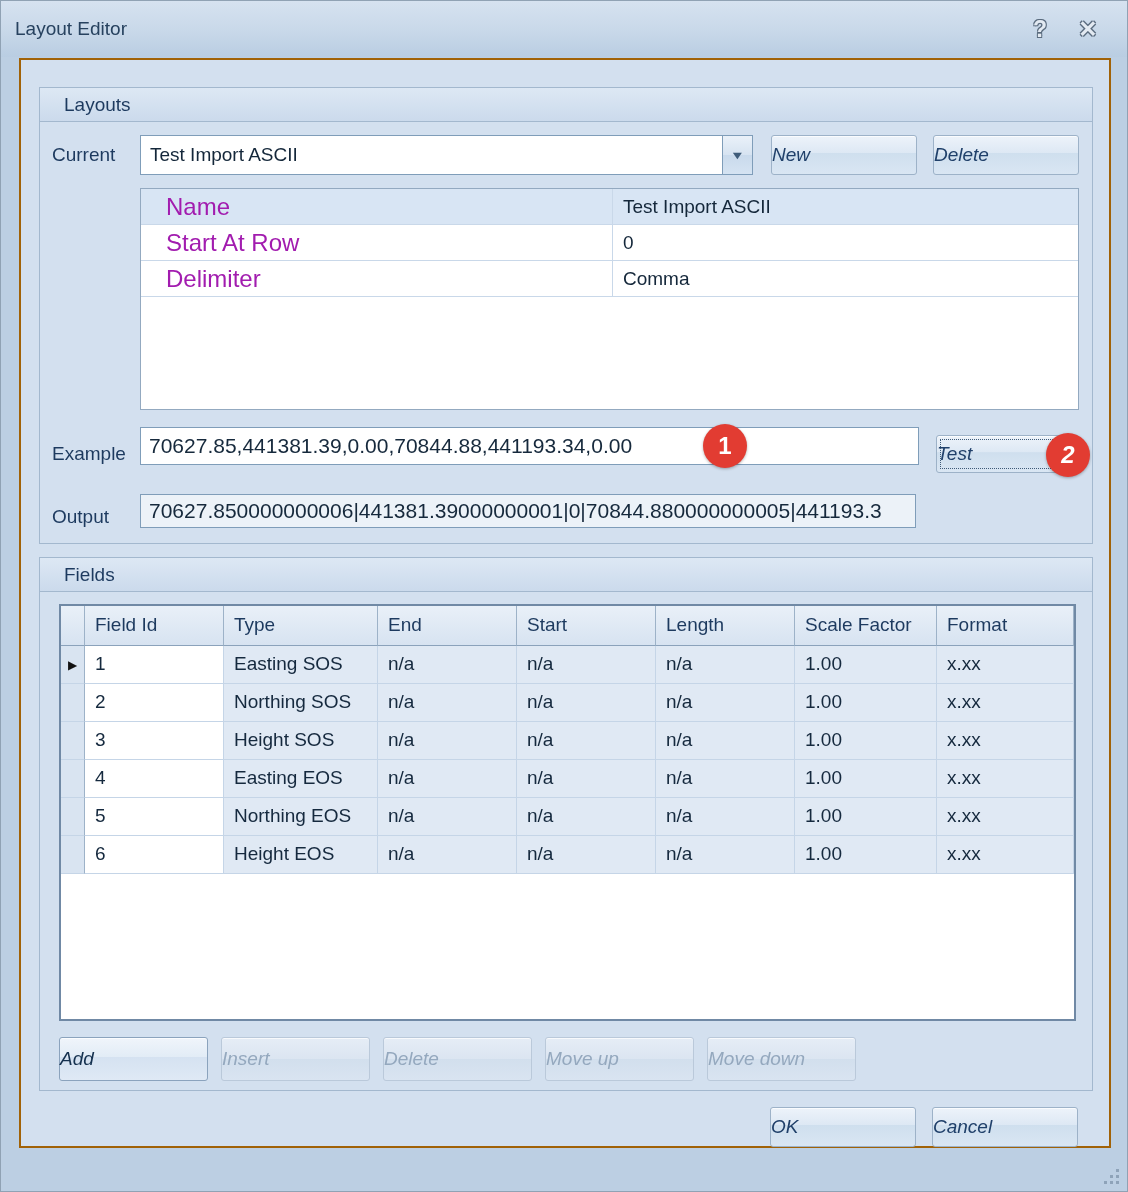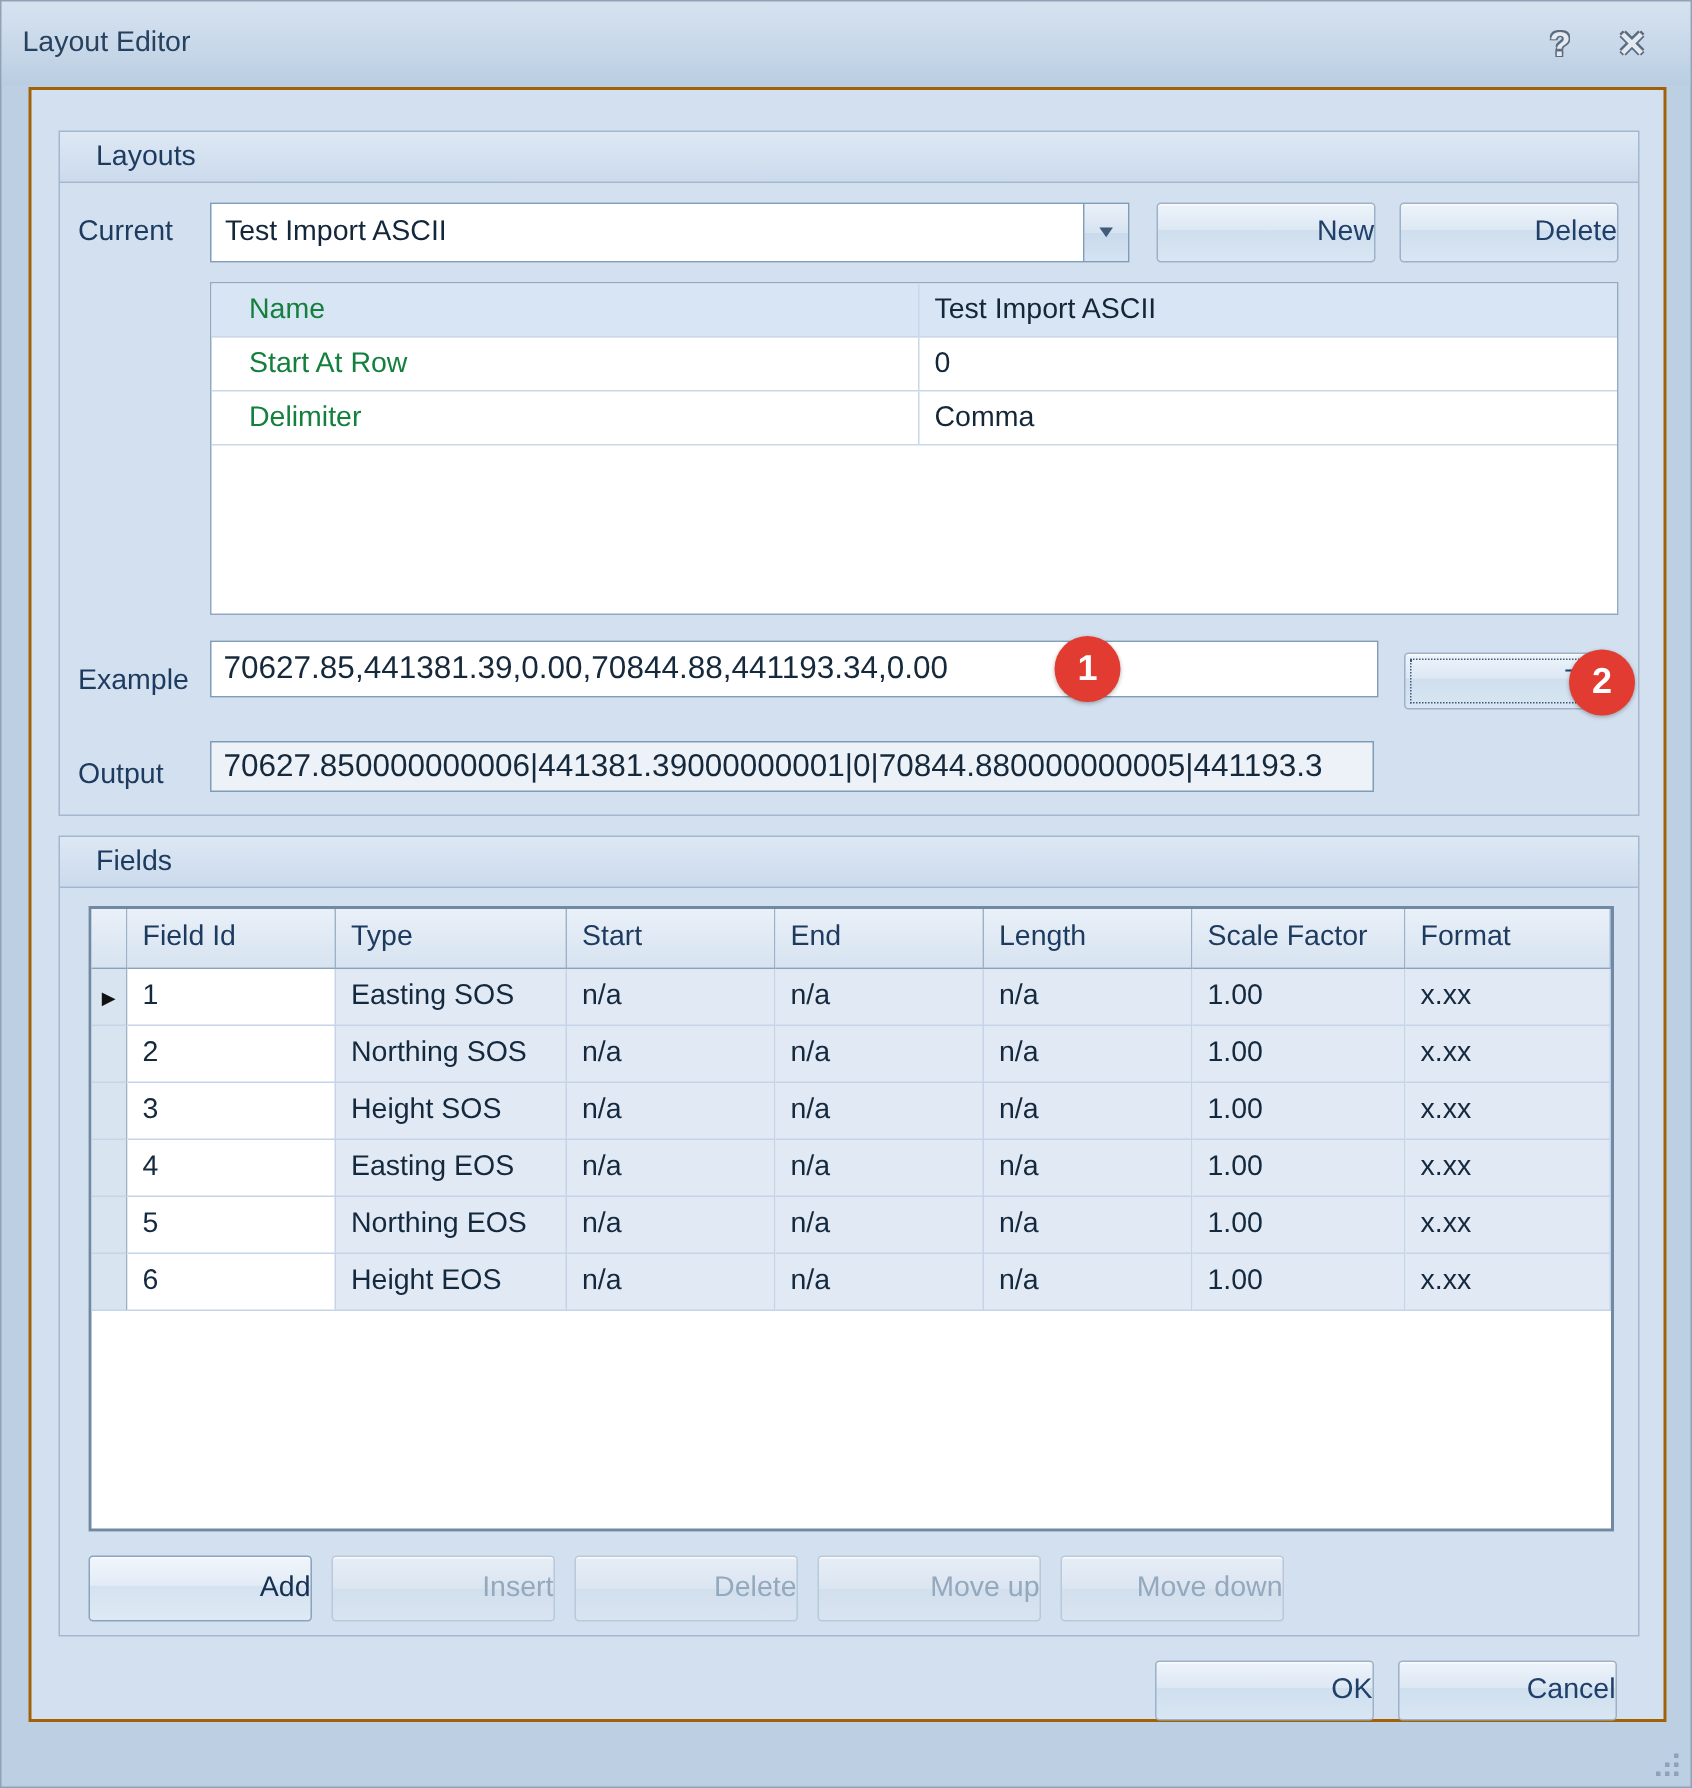--- a/index.html
+++ b/index.html
@@ -65,35 +65,35 @@
     display: flex; align-items: center; justify-content: center;
   }
   .combo-btn .arrow { font-size: 11px; color: #3f5c7a; transform: scaleX(1.4); }
 
   
   .btn {
     height: 40px; width: 146px; flex: none;
     border: 1px solid #9db2c8; border-radius: 3px;
     background: linear-gradient(180deg, #edf3fa 0%, #dde8f4 45%, #cfdfee 46%, #d9e6f3 100%);
     box-shadow: inset 0 1px 0 rgba(255,255,255,.7);
-    font-size: 19px; color: #20406a; text-align: right; line-height: 38px;
-    cursor: default; position: relative;
+    font-size: 19px; color: #20406a; text-align: left; line-height: 38px;
+    cursor: default; position: relative; font-style: italic;
   }
   .btn.disabled { color: #94a8be; border-color: #bac9da;
     background: linear-gradient(180deg, #e6edf6 0%, #dbe5f1 50%, #d2dfed 51%, #d9e4f1 100%); }
   .btn.add { border-color: #8ba3bd; background: linear-gradient(180deg,#f0f5fb 0%,#e2ecf6 45%,#d5e2f1 46%,#dfe9f5 100%); color: #15314f; }
 
   
   .propgrid {
     margin: 13px 0 0 88px; height: 222px;
     background: #fff; border: 1px solid #93a9c0;
   }
   .prop-row { display: flex; height: 36px; border-bottom: 1px solid #c9d8e9; }
   .prop-row.selected { background: #d8e5f4; }
-  .prop-label { width: 472px; border-right: 1px solid #c9d8e9; font-size: 19px; line-height: 35px; padding-left: 25px; color: #15803d; }
+  .prop-label { width: 472px; border-right: 1px solid #c9d8e9; font-size: 24px; line-height: 35px; padding-left: 25px; color: #a21caf; }
   .prop-value { flex: 1; font-size: 19px; line-height: 35px; padding-left: 10px; color: #14273a; }
 
   
   .example-row { margin-top: 17px; }
   .example-wrap { flex: 1; position: relative; height: 54px; margin-right: 17px; }
   .example-input {
     width: 100%; height: 38px; border: 1px solid #7f9db9; background: #fff;
     font-family: "Liberation Sans", sans-serif; font-size: 21px; color: #16293c;
     padding: 0 8px; outline: none;
   }
@@ -230,22 +230,22 @@
     <div class="groupbox group-fields">
       <div class="group-header">Fields</div>
       <div class="fields-content">
 
         <div class="grid">
 
           <div class="grid-row grid-head">
             <div class="hcell ind"></div>
             <div class="hcell">Field Id</div>
             <div class="hcell">Type</div>
+            <div class="hcell">End</div>
             <div class="hcell">Start</div>
-            <div class="hcell">End</div>
             <div class="hcell">Length</div>
             <div class="hcell">Scale Factor</div>
             <div class="hcell">Format</div>
           </div>
 
           <div class="grid-row data-row">
             <div class="cell ind">
                 <span class="row-arrow">▶</span>
               </div>
             <div class="cell white">1</div>

